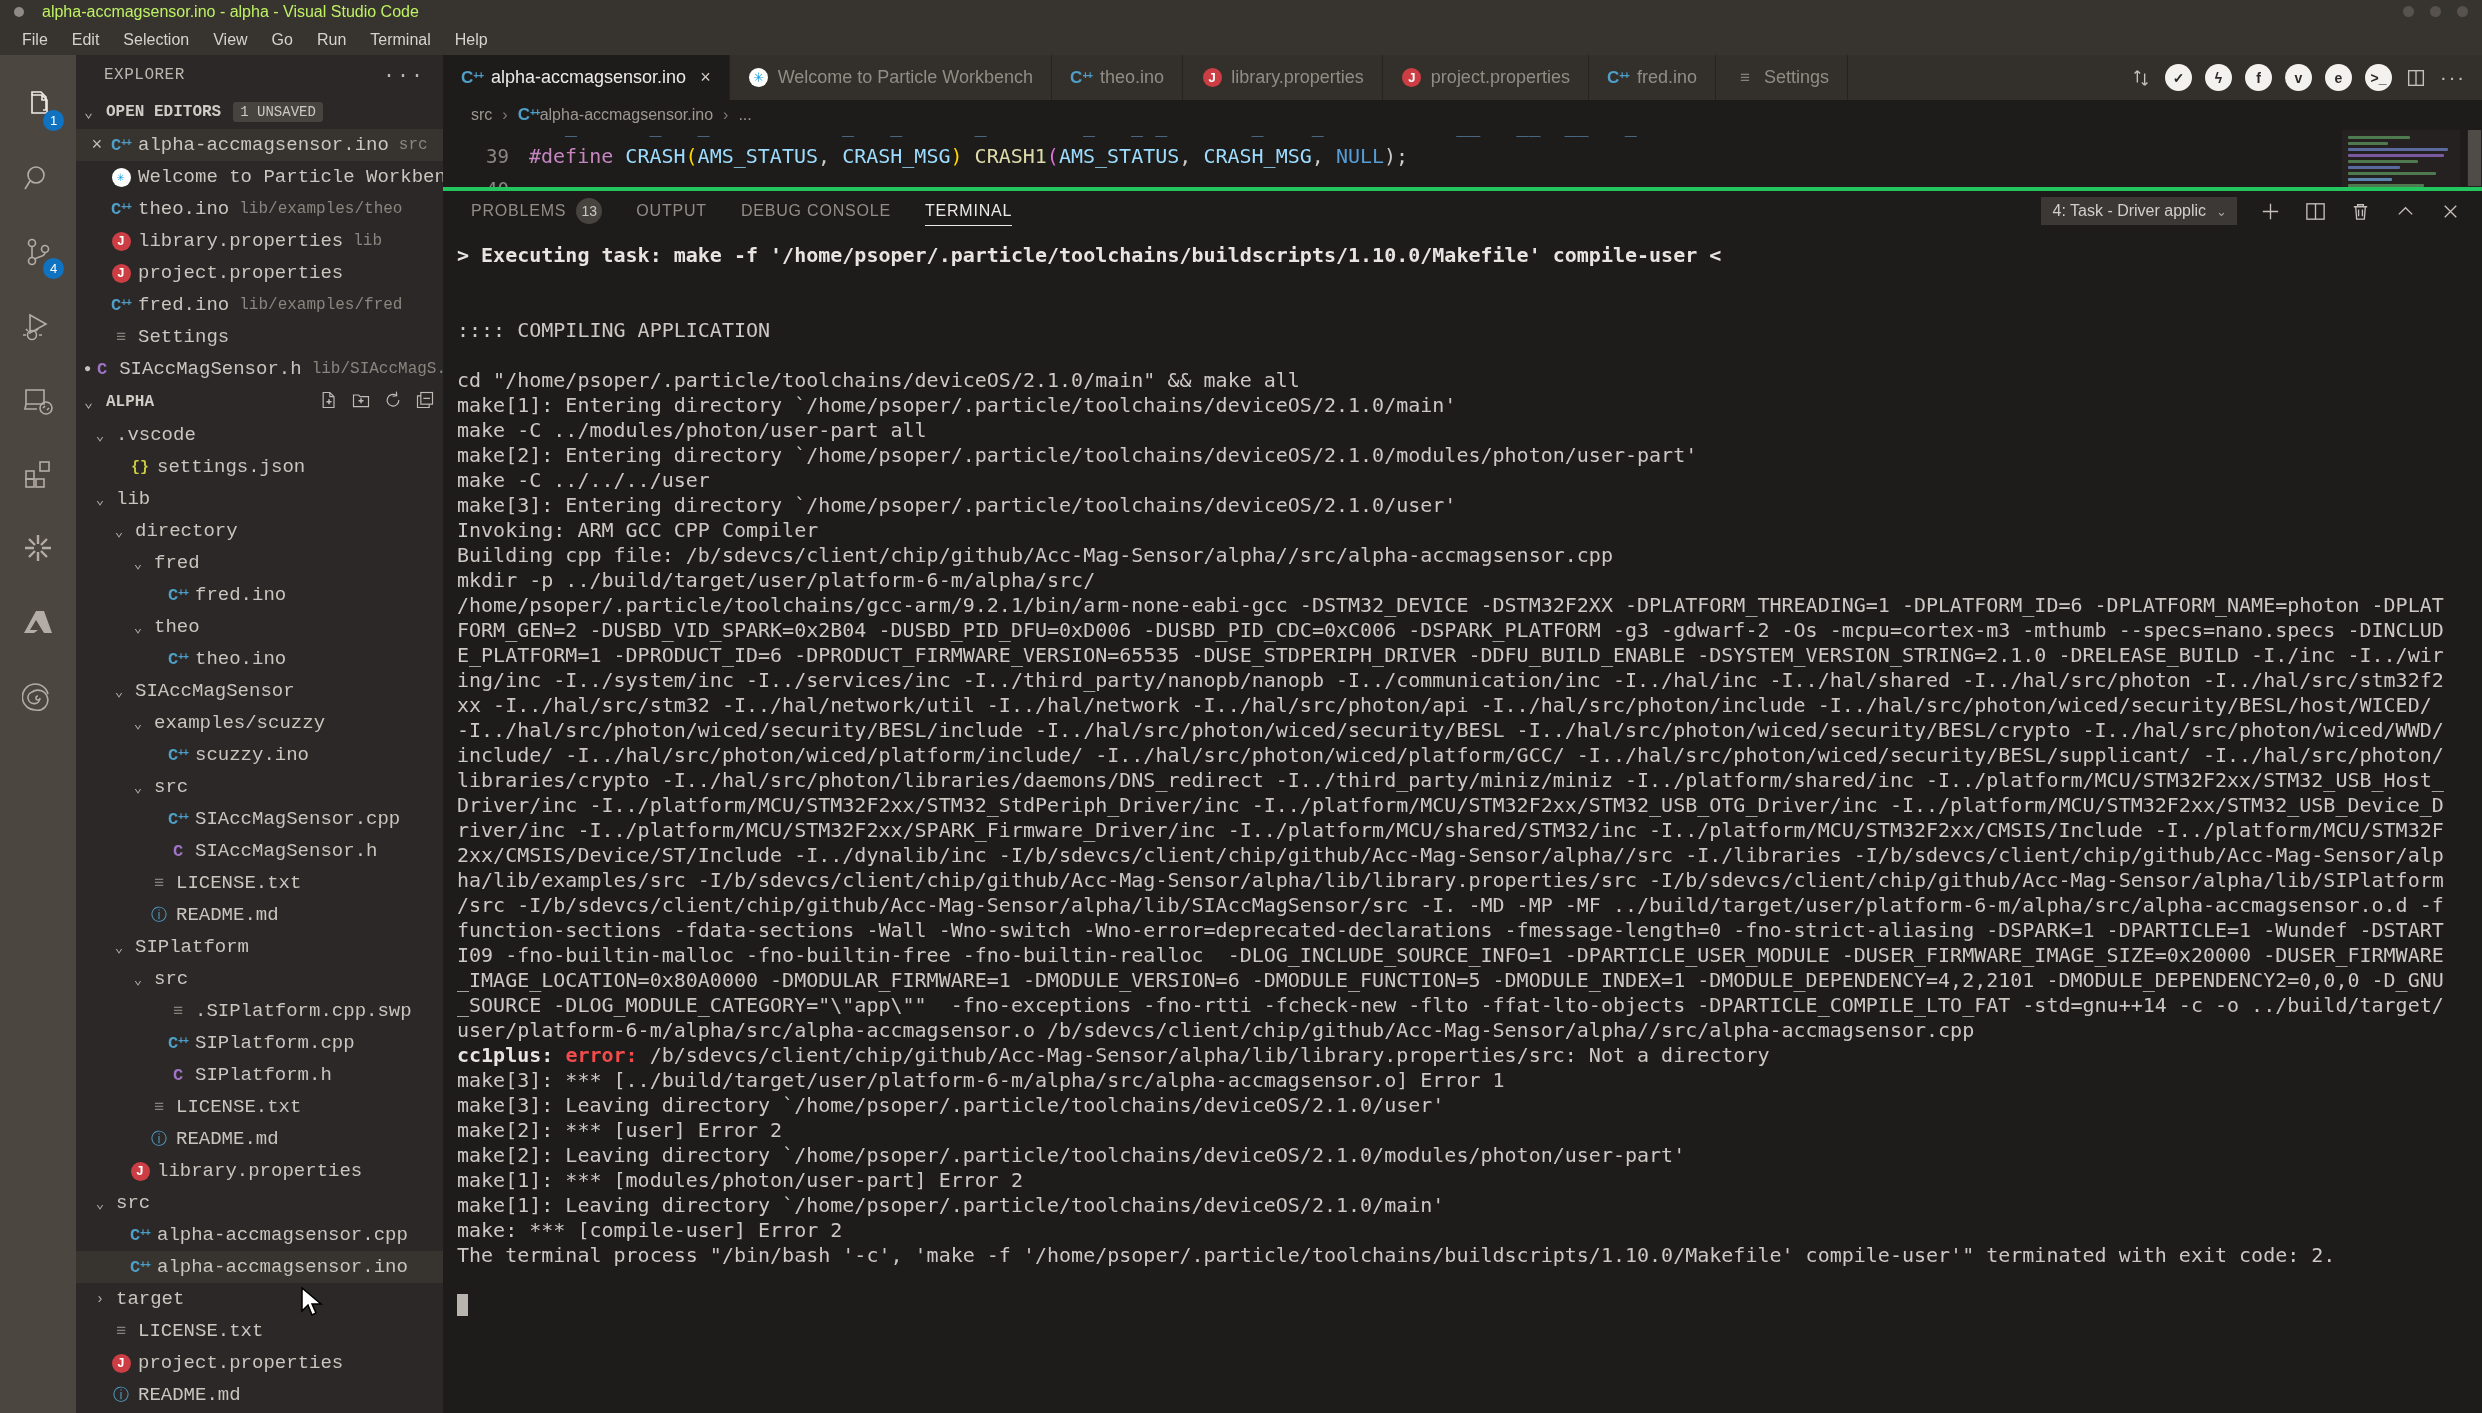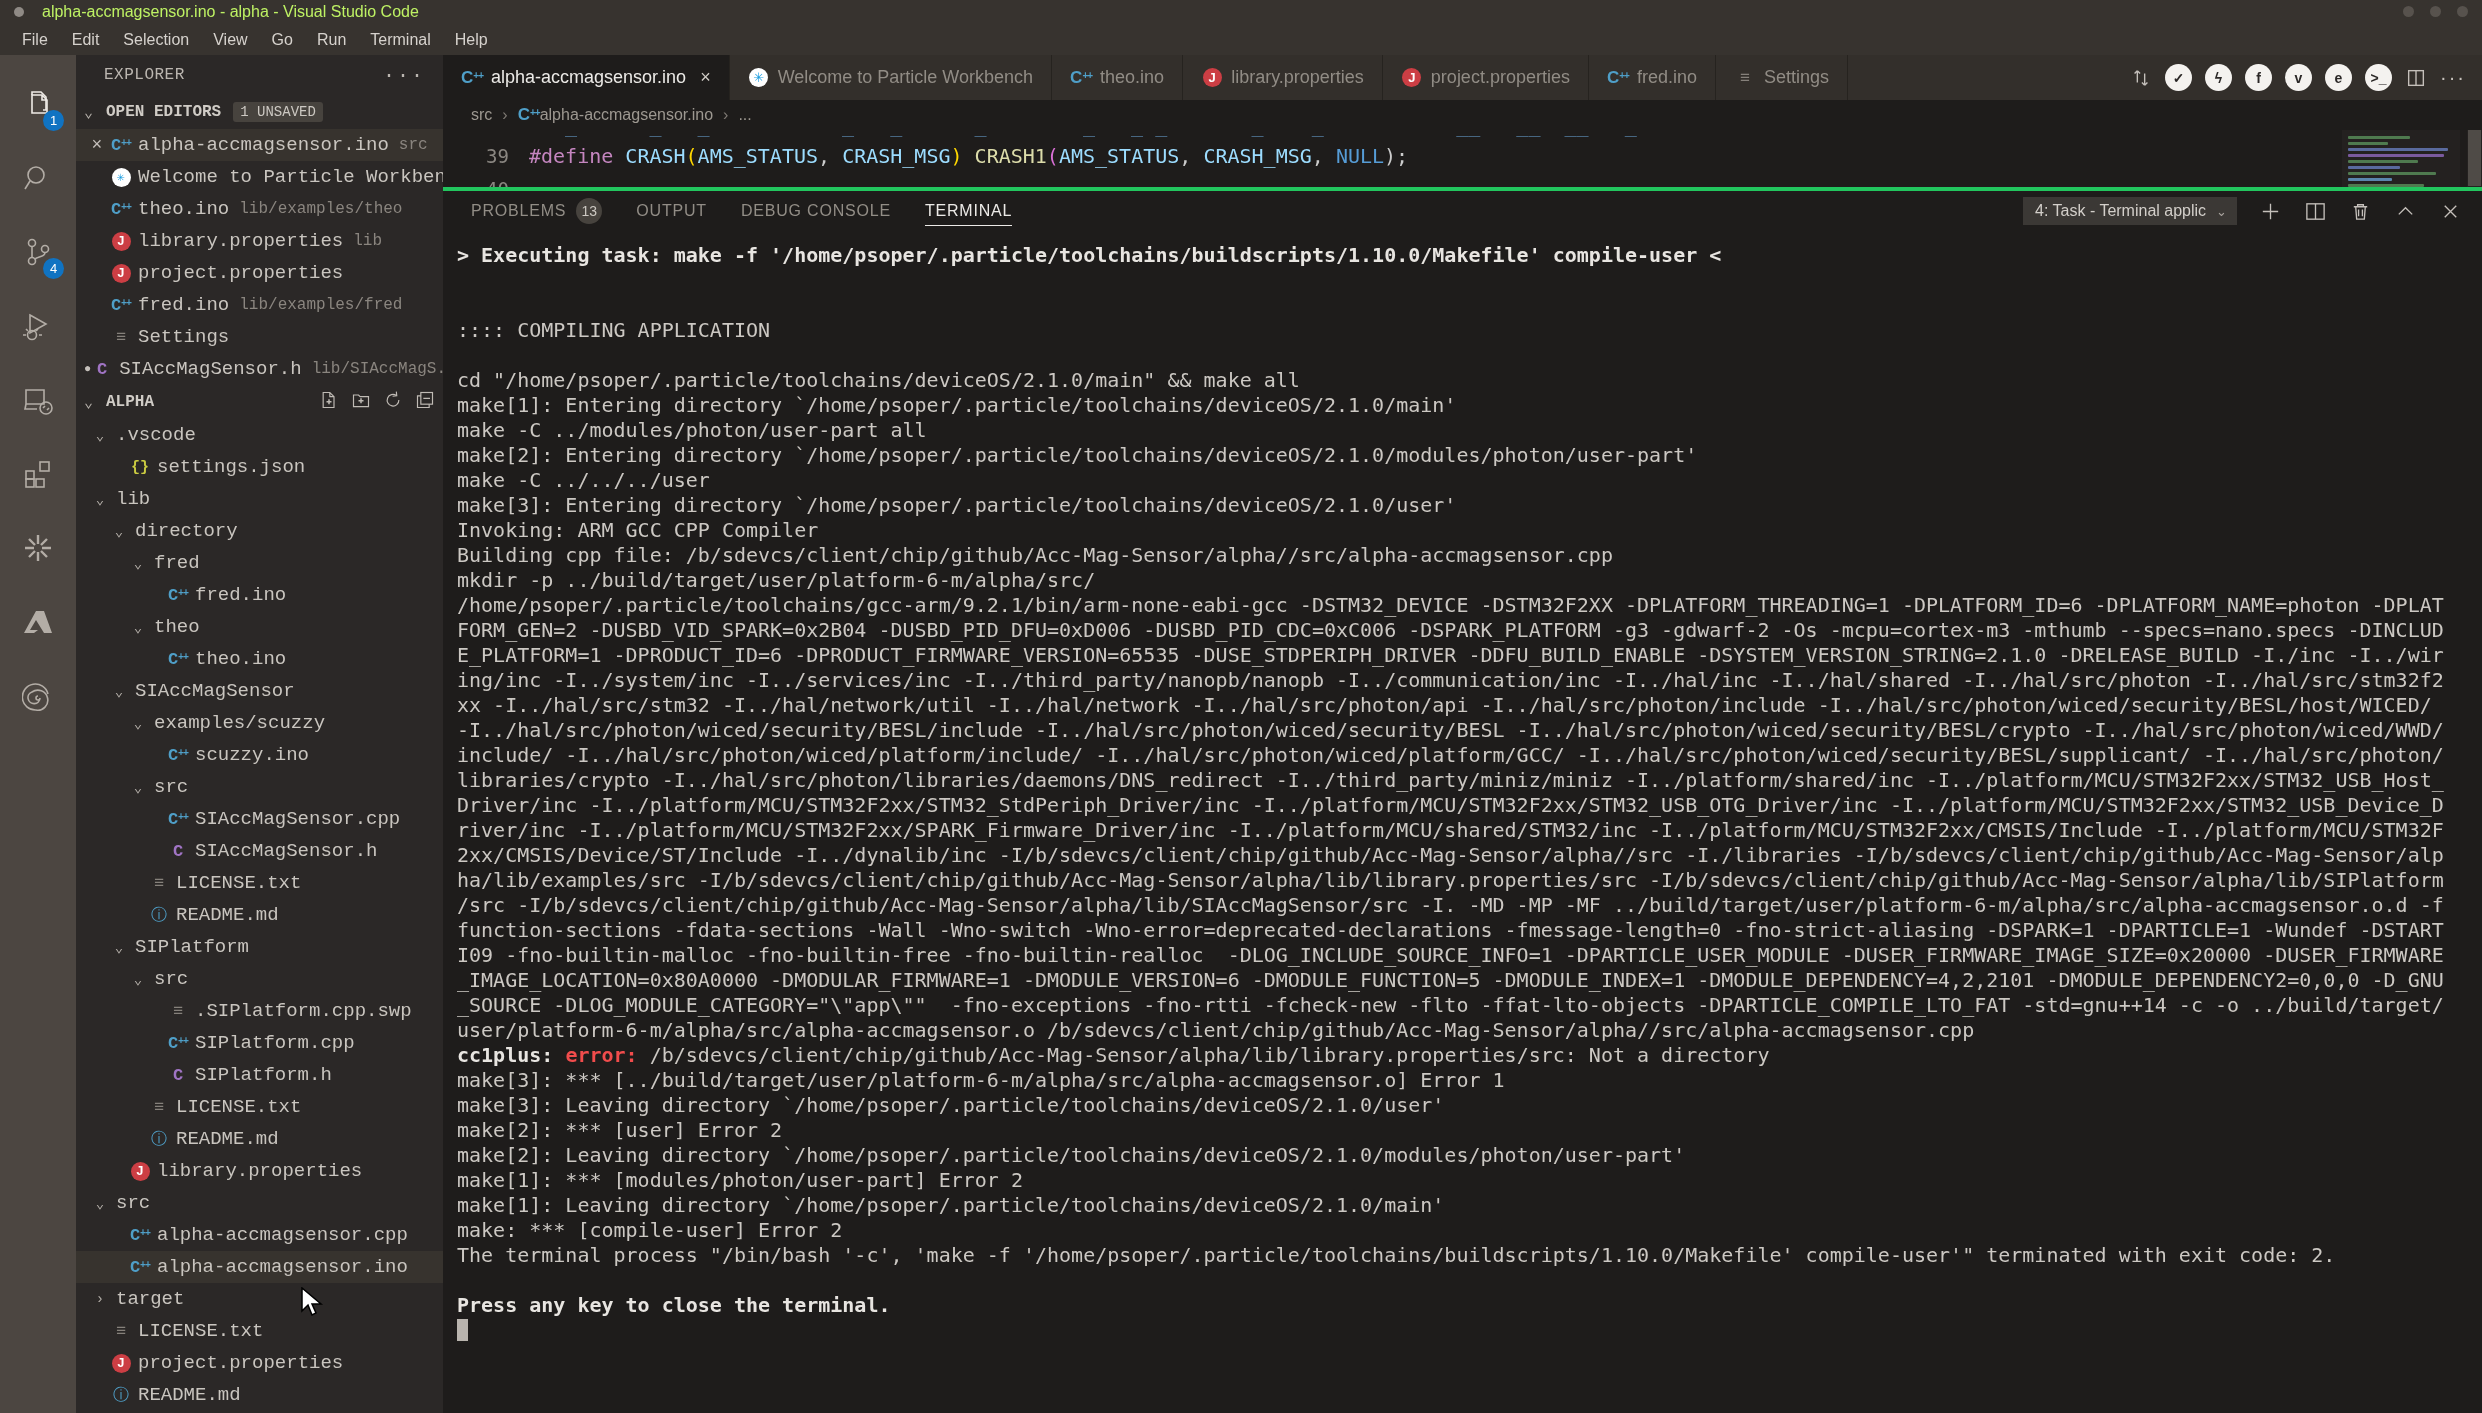--- a/index.html
+++ b/index.html
@@ -540,21 +540,21 @@
             </span>
             <span class="panel-tab">
               <span>DEBUG CONSOLE</span>
             </span>
             <span class="panel-tab active">
               <span>TERMINAL</span>
             </span>
           </span>
         <span class="panel-controls">
           <span class="task-select">
-            <span>4: Task - Terminal applic</span>
+            <span>4: Task - Driver applic</span>
             <span class="chev">⌄</span>
           </span>
           <span class="pc-btn">
             <svg viewBox="0 0 24 24">
                 <path d="M12 4 v16 M4 12 h16"></path>
               </svg>
           </span>
           <span class="pc-btn">
             <svg viewBox="0 0 24 24">
                 <rect x="3" y="4" width="18" height="16"></rect>
@@ -614,18 +614,17 @@
           <div class="t-line"><span class="t-bold">cc1plus: </span><span class="t-bold" style="color: rgb(241, 76, 76);">error: </span><span>/b/sdevcs/client/chip/github/Acc-Mag-Sensor/alpha/lib/library.properties/src: Not a directory</span></div>
           <div class="t-line"><span>make[3]: *** [../build/target/user/platform-6-m/alpha/src/alpha-accmagsensor.o] Error 1</span></div>
           <div class="t-line"><span>make[3]: Leaving directory `/home/psoper/.particle/toolchains/deviceOS/2.1.0/user'</span></div>
           <div class="t-line"><span>make[2]: *** [user] Error 2</span></div>
           <div class="t-line"><span>make[2]: Leaving directory `/home/psoper/.particle/toolchains/deviceOS/2.1.0/modules/photon/user-part'</span></div>
           <div class="t-line"><span>make[1]: *** [modules/photon/user-part] Error 2</span></div>
           <div class="t-line"><span>make[1]: Leaving directory `/home/psoper/.particle/toolchains/deviceOS/2.1.0/main'</span></div>
           <div class="t-line"><span>make: *** [compile-user] Error 2</span></div>
           <div class="t-line"><span>The terminal process "/bin/bash '-c', 'make -f '/home/psoper/.particle/toolchains/buildscripts/1.10.0/Makefile' compile-user'" terminated with exit code: 2.</span></div>
           <div class="t-line"><span> </span></div>
-          <div class="t-line"><span class="t-bold">Press any key to close the terminal.</span></div>
           <div class="t-line"><span class="block-cursor"></span></div>
         </div>
     </div>
   </div>
 </div>
 
 </body></html>

